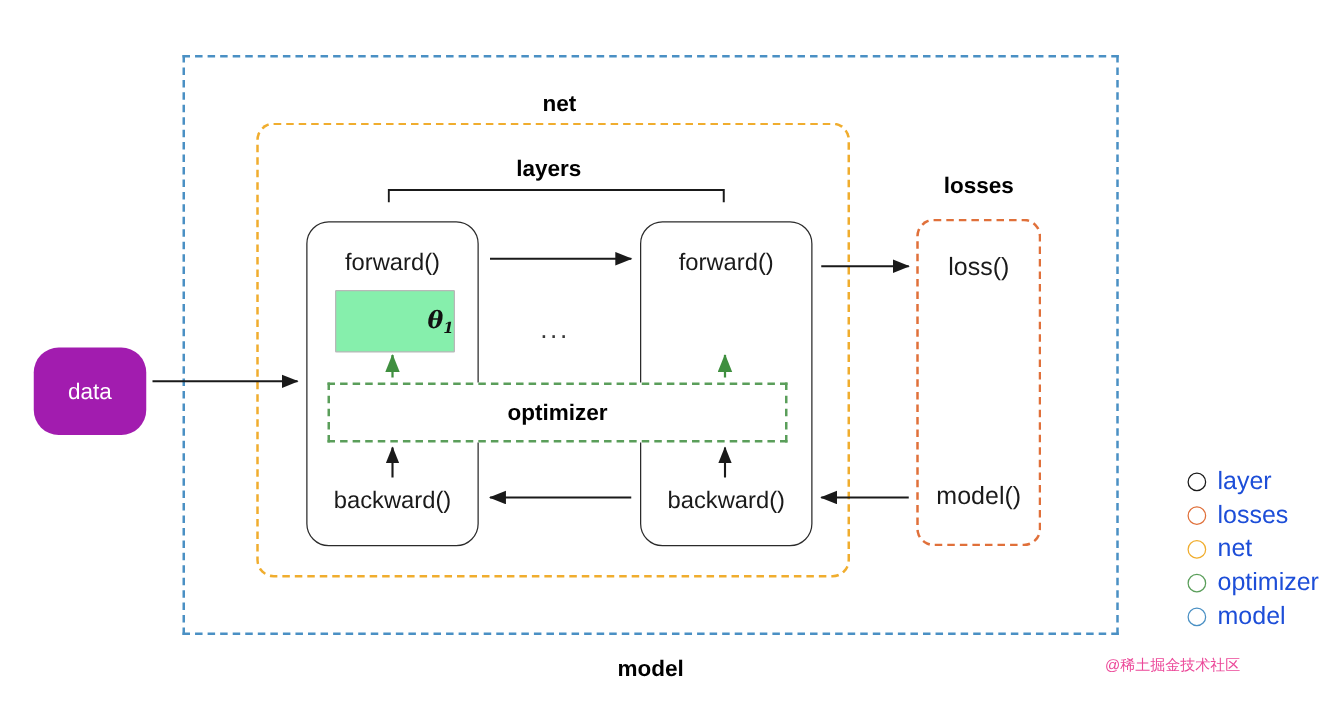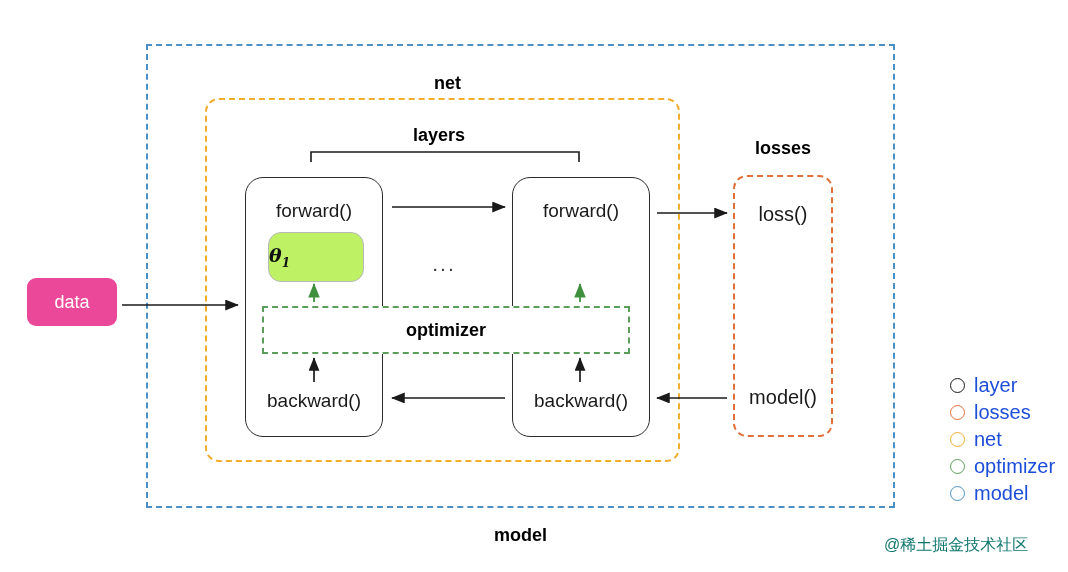--- a/index.html
+++ b/index.html
@@ -93,43 +93,43 @@
     text-align: center;
     white-space: nowrap;
   }
   .fn-forward  { top: 22px; }
   .fn-backward { top: 212px; }
 
   .theta-box {
     left: 22px; top: 54px;
     width: 94px; height: 48px;
     border: 1.2px solid #b8b8b8;
-    border-radius: 13px;
-    background: #bef264;
-    display: flex; align-items: center; justify-content: flex-start;
+    border-radius: 1px;
+    background: #86efac;
+    display: flex; align-items: center; justify-content: flex-end;
   }
   .theta-text {
     font-family: "DejaVu Serif", serif;
     font-style: italic;
     font-weight: bold;
     font-size: 19px;
     color: #111111;
   }
   .theta-text sub {
     font-size: 12px;
     font-style: italic;
     font-weight: bold;
   }
 
   
   .data-box {
     left: 27px; top: 278px;
-    width: 90px; height: 48px;
-    background: #ec4899;
-    border-radius: 9px;
+    width: 90px; height: 70px;
+    background: #a21caf;
+    border-radius: 20px;
     display: flex; align-items: center; justify-content: center;
     color: #ffffff;
     font-size: 18px;
   }
 
   
   .ellipsis {
     left: 420px; top: 252px;
     width: 48px; text-align: center;
     font-size: 21px; color: #3a3a3a; letter-spacing: 2px;
@@ -175,24 +175,23 @@
   }
   .legend-text {
     font-size: 20px;
     color: #1d4ed8;
     white-space: nowrap;
   }
 
   
   .watermark {
     left: 884px; top: 524px;
-    font-size: 16px;
-    color: #0f766e;
-    white-space: nowrap;
-    margin-top: 11px;
+    font-size: 12px;
+    color: #ec4899;
+    white-space: nowrap;
   }
 </style>
 </head>
 <body>
 
 <div id="canvas">
 
   <div class="abs model-box"></div>
 
   <div class="abs net-box"></div>

